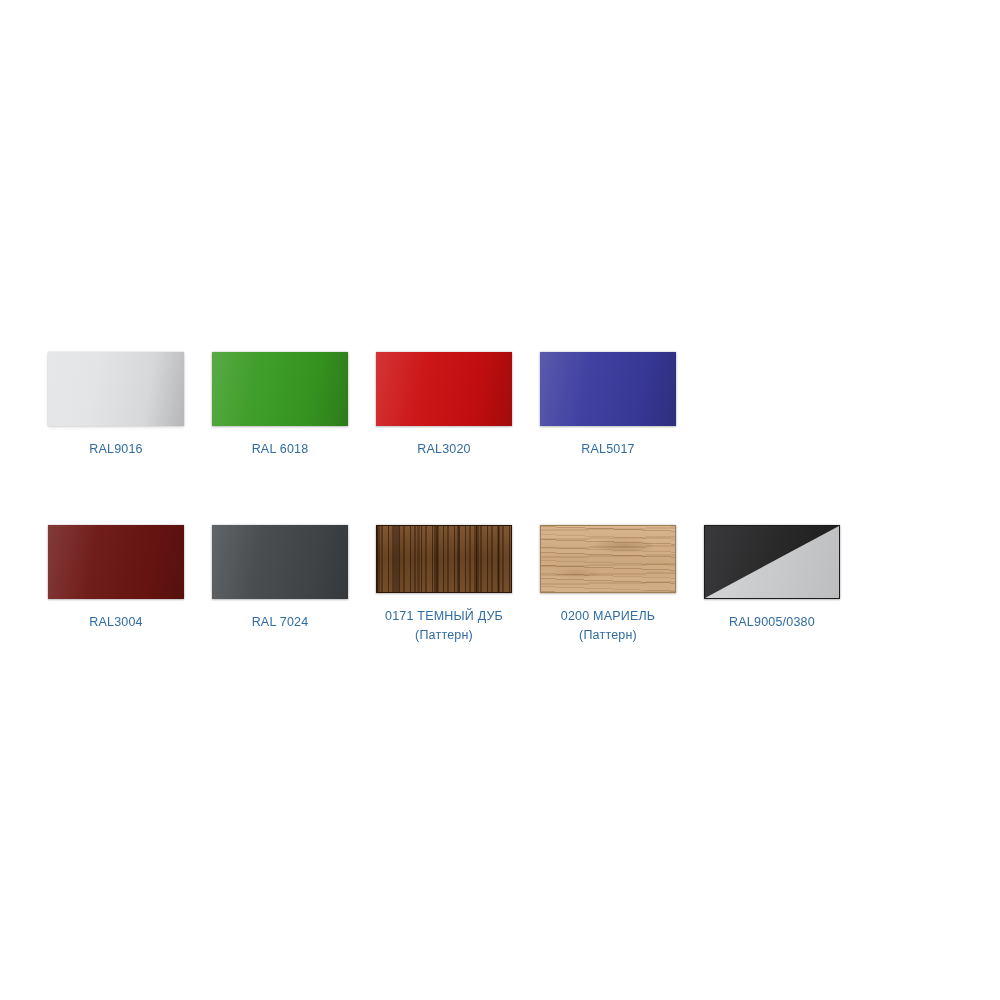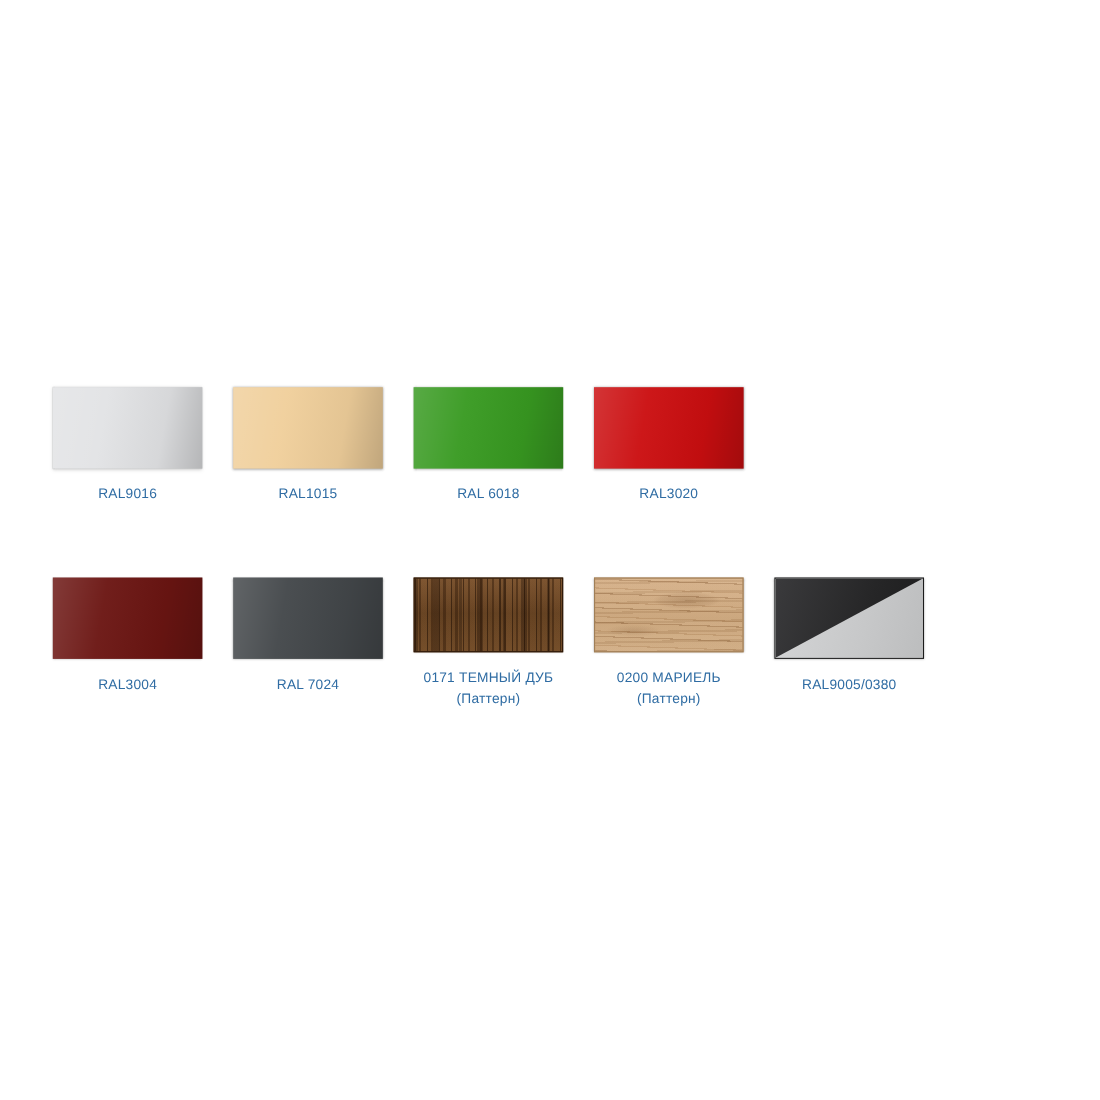--- a/index.html
+++ b/index.html
@@ -154,48 +154,48 @@
 
     <div class="swatch-cell">
       <div class="chip-holder tall">
         <div class="chip plain outline-light" style="background-color:#e2e3e5;"></div>
       </div>
       <div class="chip-label">
         <span>RAL9016</span>
       </div>
     </div>
 
-    <div class="swatch-cell">
-      <div class="chip-holder tall">
-        <div class="chip plain" style="background-color:#f0cf9b;"></div>
-      </div>
-      <div class="chip-label">
-        <span>RAL1015</span>
-      </div>
-    </div>
 
 
     <div class="swatch-cell">
       <div class="chip-holder tall">
         <div class="chip plain" style="background-color:#389a21;"></div>
       </div>
       <div class="chip-label">
         <span>RAL 6018</span>
       </div>
     </div>
 
     <div class="swatch-cell">
       <div class="chip-holder tall">
         <div class="chip plain" style="background-color:#cb0e10;"></div>
       </div>
       <div class="chip-label">
         <span>RAL3020</span>
       </div>
     </div>
 
+    <div class="swatch-cell">
+      <div class="chip-holder tall">
+        <div class="chip plain" style="background-color:#3a3a9e;"></div>
+      </div>
+      <div class="chip-label">
+        <span>RAL5017</span>
+      </div>
+    </div>
 
   </div>
 
   <div class="swatch-row" id="row-2">
 
     <div class="swatch-cell">
       <div class="chip-holder tall">
         <div class="chip plain" style="background-color:#6b1512;"></div>
       </div>
       <div class="chip-label">

